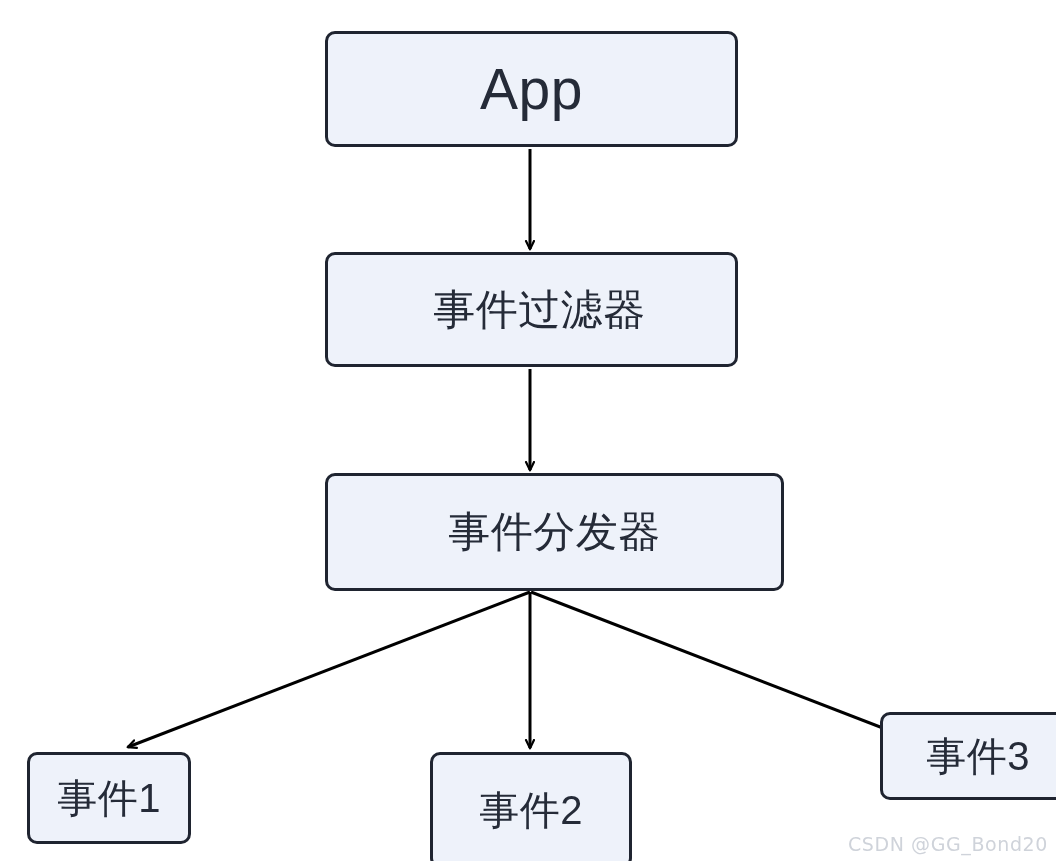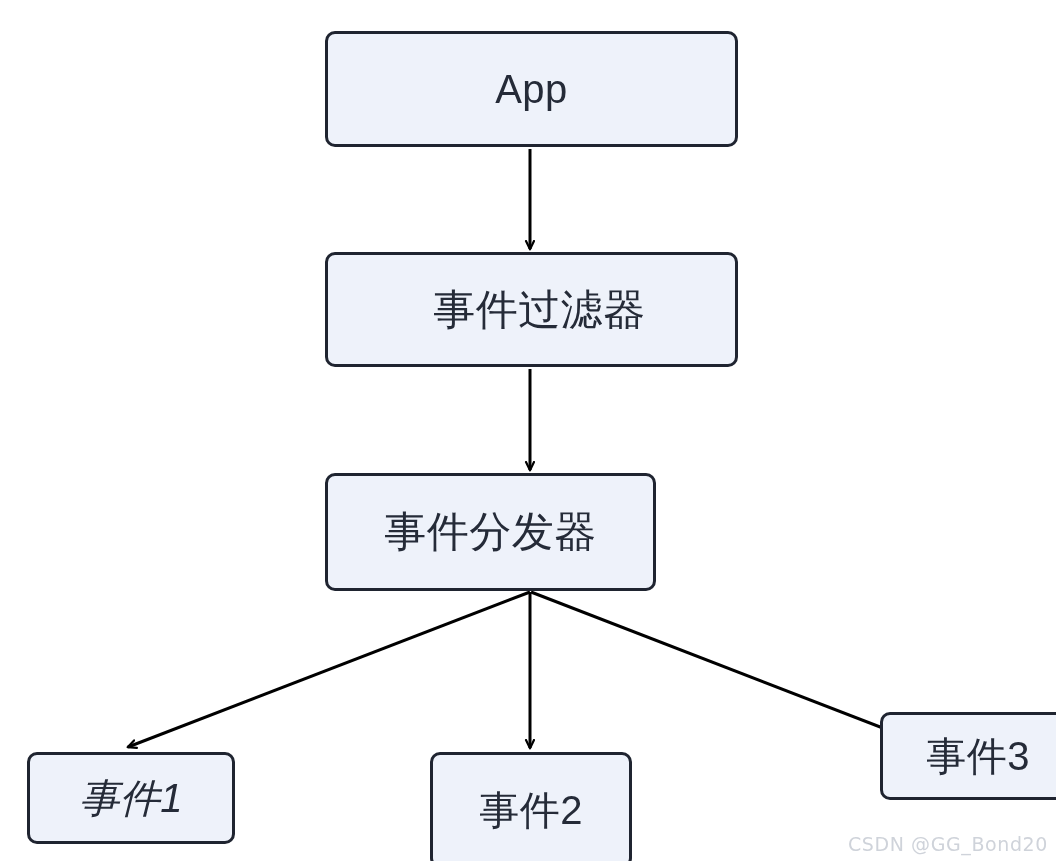--- a/index.html
+++ b/index.html
@@ -40,26 +40,26 @@
 
   .node-label {
     display: block;
     line-height: 1;
     white-space: nowrap;
   }
 
   
   #node-app          { left: 325px; top: 31px;  width: 413px; height: 116px; }
   #node-filter       { left: 325px; top: 252px; width: 413px; height: 115px; }
-  #node-dispatcher   { left: 325px; top: 473px; width: 331px; height: 118px; }
-  #node-event1       { left: 27px;  top: 752px; width: 208px; height: 92px; font-style: italic; }
+  #node-dispatcher   { left: 325px; top: 473px; width: 459px; height: 118px; }
+  #node-event1       { left: 27px;  top: 752px; width: 164px; height: 92px; }
   #node-event2       { left: 430px; top: 752px; width: 202px; height: 116px; }
   #node-event3       { left: 836px; top: 712px; width: 196px; height: 88px; margin-left: 44px; }
 
-  #node-app .node-label        { font-size: 40px; }
+  #node-app .node-label        { font-size: 57px; }
   #node-filter .node-label     { font-size: 42px; margin-left: 16px; }
   #node-dispatcher .node-label { font-size: 42px; }
   #node-event1 .node-label,
   #node-event2 .node-label,
   #node-event3 .node-label     { font-size: 40px; }
 
   #watermark {
     position: absolute;
     right: 8px;
     bottom: 6px;

